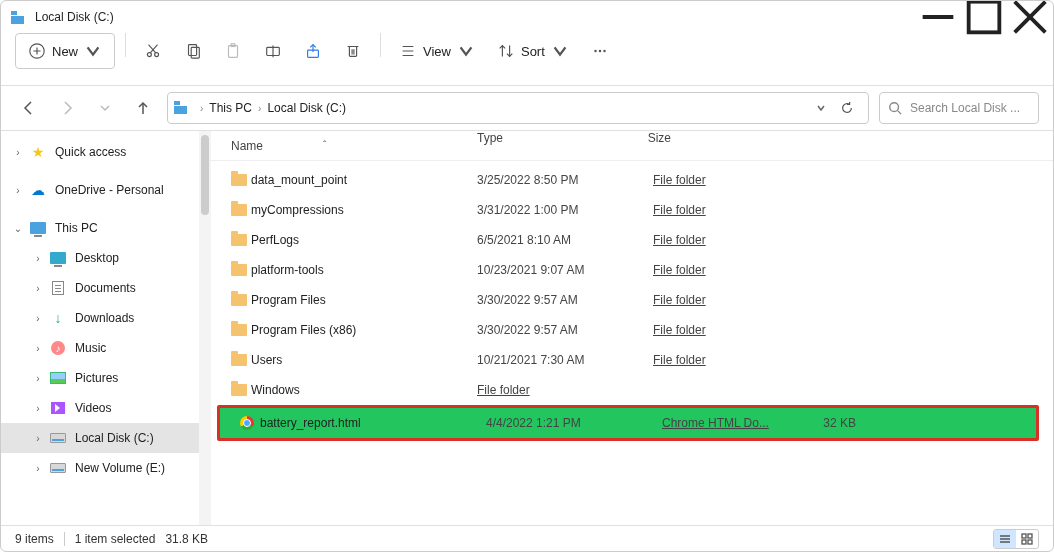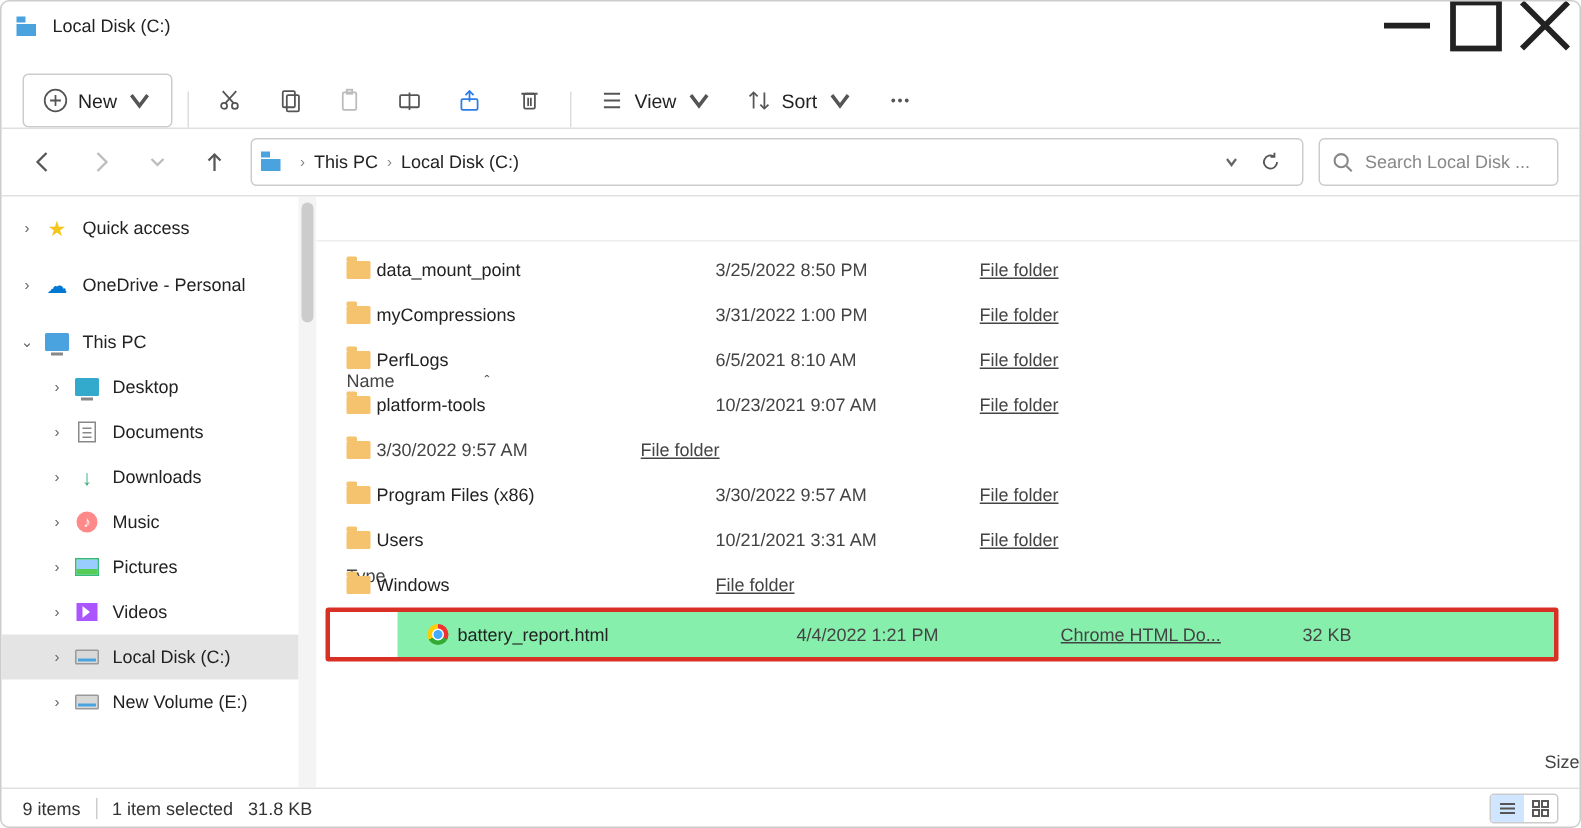--- a/index.html
+++ b/index.html
@@ -10,21 +10,21 @@
   .titlebar .app-icon { width: 16px; height: 16px; margin-right: 8px; position: relative; }
   .titlebar .app-icon::before { content:""; position:absolute; width:6px; height:4px; background:#4aa3df; left:0; top:2px; }
   .titlebar .app-icon::after { content:""; position:absolute; width:13px; height:8px; background:#4aa3df; left:0; top:7px; }
   .titlebar .title { color:#222; }
   .titlebar .spacer { flex:1; }
   .win-controls { display:flex; }
   .win-btn { width:46px; height:32px; display:flex; align-items:center; justify-content:center; color:#222; }
   .win-btn svg { stroke:#222; }
   
   
-  .toolbar { height:52px; display:flex; align-items:flex-end; padding:0 14px; gap:6px; }
+  .toolbar { height:52px; display:flex; align-items:flex-start; padding:0 14px; gap:6px; }
   .tool-btn { height:36px; display:flex; align-items:center; justify-content:center; padding:0 8px; border-radius:4px; color:#333; gap:6px; }
   .tool-btn.new { border:1px solid #ccc; padding:0 12px; }
   .tool-btn svg { width:18px; height:18px; stroke:#555; fill:none; stroke-width:1.3; }
   .toolbar .sep { width:1px; height:24px; background:#ddd; margin:0 4px; }
   .chev { width:10px; height:10px; stroke:#666; fill:none; stroke-width:1.5; }
   .tool-label { font-size:13px; color:#222; }
   
   
   .navrow { height:44px; display:flex; align-items:center; padding:0 14px; gap:10px; }
   .nav-btn { width:28px; height:28px; display:flex; align-items:center; justify-content:center; }
@@ -67,35 +67,35 @@
   .down-i { color:#3a7; font-size:14px; font-weight:bold;}
   .video-i { width:14px; height:12px; background:#a5f; position:relative;}
   .video-i::after{ content:""; position:absolute; left:4px; top:2px; border-left:5px solid #fff; border-top:4px solid transparent; border-bottom:4px solid transparent;}
   .doc-i { width:12px; height:14px; background:#fff; border:1px solid #888; position:relative;}
   .doc-i::after { content:""; position:absolute; left:2px; top:3px; right:2px; height:1px; background:#888; box-shadow:0 3px 0 #888, 0 6px 0 #888;}
   
   .scrollgutter { width:12px; background:#f4f4f4; position:relative;}
   .scrollthumb { position:absolute; left:2px; right:2px; top:4px; height:80px; background:#ccc; border-radius:4px;}
   
   .content { flex:1; display:flex; flex-direction:column; }
-  .columns { height:30px; display:flex; border-bottom:1px solid #eee; padding-left:20px; color:#444;flex-direction:column;}
+  .columns { height:30px; display:flex; border-bottom:1px solid #eee; padding-left:20px; color:#444;}
   .col-name { flex:0 0 246px; display:flex; align-items:center; gap:60px;}
   .col-name .sort-arrow { font-size:10px; color:#555;}
   .col-date { flex:0 0 176px;}
   .col-type { flex:0 0 124px;}
   .col-size { flex:0 0 70px; text-align:right;}
   
   .rows { flex:1; overflow:auto; padding-top:4px;}
   .row { height:30px; display:flex; align-items:center; padding-left:20px;}
   .row .r-icon { width:20px; display:flex; align-items:center;}
   .row .r-name { flex:0 0 226px; color:#222;}
   .row .r-date { flex:0 0 176px; color:#444;}
   .row .r-type { flex:0 0 124px; color:#444; white-space:nowrap; overflow:hidden; text-overflow:ellipsis;text-decoration:underline;}
   .row .r-size { flex:0 0 70px; color:#444; text-align:right;}
-  .row.selected { background:#86efac;margin-left:45px; }
+  .row.selected { background:#22c55e; }
   .highlight-wrap { border:3px solid #d93025; margin:0 14px 0 6px; border-radius:2px;}
   .chrome-i { width:14px; height:14px; border-radius:50%; background:conic-gradient(#e33 0 120deg,#3a3 120deg 240deg,#fc0 240deg 360deg); position:relative;}
   .chrome-i::after { content:""; position:absolute; inset:3px; background:#4af; border-radius:50%; border:1px solid #fff;}
   
   
   .status { height:26px; border-top:1px solid #e0e0e0; display:flex; align-items:center; padding:0 14px; gap:6px; color:#333;}
   .status .ssep { width:1px; height:14px; background:#ccc; margin:0 4px;}
   .status .spacer { flex:1; }
   .view-toggle { display:flex; border:1px solid #ccc; border-radius:3px; overflow:hidden;}
   .vt-btn { width:22px; height:18px; display:flex; align-items:center; justify-content:center;}
@@ -399,39 +399,40 @@
           </span>
           <span class="r-name">platform-tools</span>
           <span class="r-date">10/23/2021 9:07 AM</span>
           <span class="r-type">File folder</span>
           <span class="r-size"></span>
         </div>
         <div class="row">
           <span class="r-icon">
             <span class="folder-i"></span>
           </span>
+          <span class="r-name">Program Files</span>
           <span class="r-date">3/30/2022 9:57 AM</span>
           <span class="r-type">File folder</span>
           <span class="r-size"></span>
         </div>
         <div class="row">
           <span class="r-icon">
             <span class="folder-i"></span>
           </span>
           <span class="r-name">Program Files (x86)</span>
           <span class="r-date">3/30/2022 9:57 AM</span>
           <span class="r-type">File folder</span>
           <span class="r-size"></span>
         </div>
         <div class="row">
           <span class="r-icon">
             <span class="folder-i"></span>
           </span>
           <span class="r-name">Users</span>
-          <span class="r-date">10/21/2021 3:31 AM</span>
+          <span class="r-date">10/21/2021 7:30 AM</span>
           <span class="r-type">File folder</span>
           <span class="r-size"></span>
         </div>
         <div class="row">
           <span class="r-icon">
             <span class="folder-i"></span>
           </span>
           <span class="r-name">Windows</span>
           <span class="r-type">File folder</span>
           <span class="r-size"></span>

